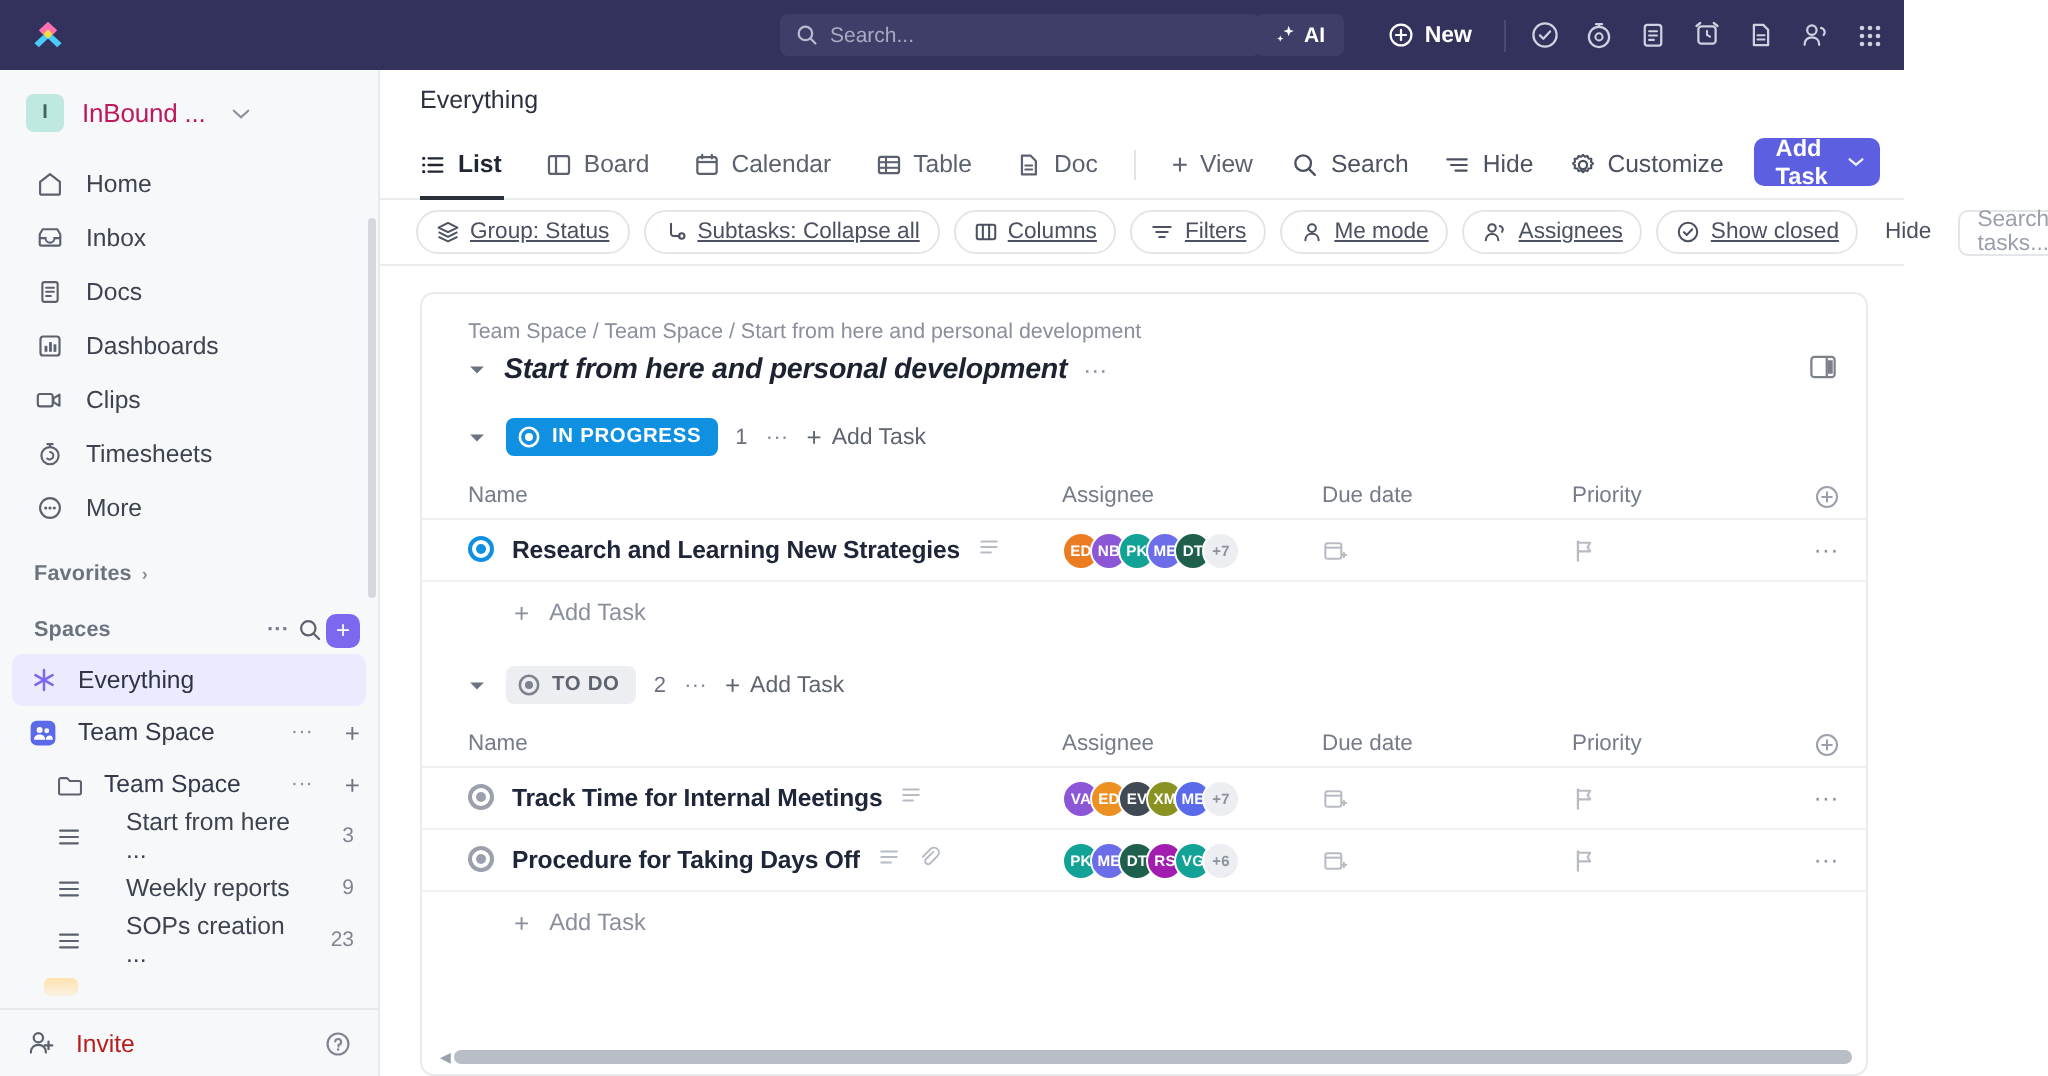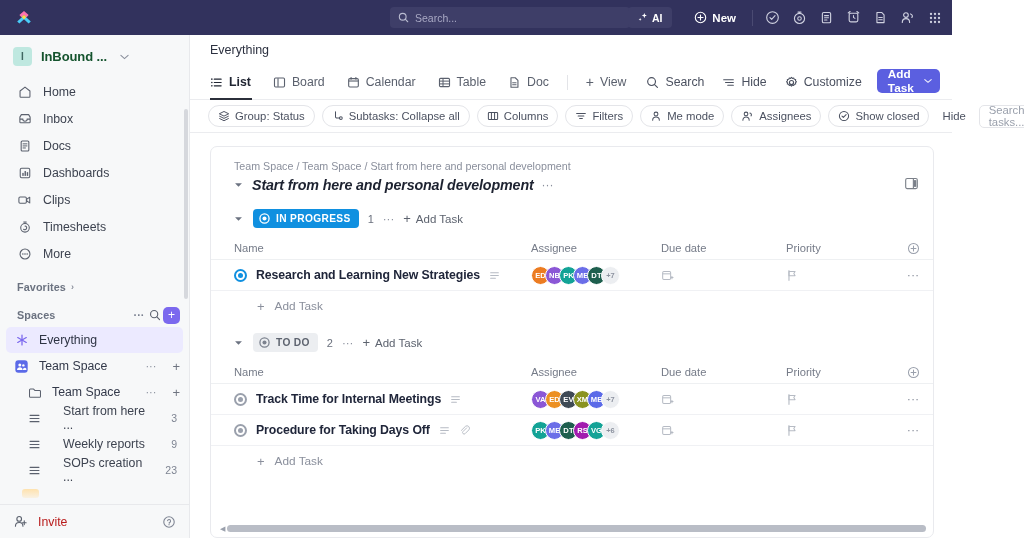--- a/index.html
+++ b/index.html
@@ -48,21 +48,21 @@
     width: 190px; flex: 0 0 190px; background: #f7f8f9;
     border-right: 1px solid #e8e9ec; display: flex; flex-direction: column;
     position: relative;
   }
   .ws-row { display: flex; align-items: center; gap: 9px; padding: 12px 10px 10px 13px; }
   .ws-avatar {
     width: 19px; height: 19px; border-radius: 4px; background: #bfe8e0;
     color: #3f6661; font-size: 10px; display: flex; align-items: center;
     justify-content: center; font-weight: 600;
   }
-  .ws-name { font-size: 13px; color: #14532d; font-weight: 700; letter-spacing: -.1px; }
+  .ws-name { font-size: 13px; color: #be185d; font-weight: 400; letter-spacing: -.1px; }
   .ws-caret { color: #8a8f9c; font-size: 9px; margin-left: 4px; }
 
   .nav-list { padding: 2px 0 0 0; }
   .nav-item {
     display: flex; align-items: center; gap: 11px; height: 27px;
     padding-left: 17px; color: #3d4350; font-size: 12.3px;
   }
   .nav-item .ic { width: 15px; display: flex; align-items: center; justify-content: center; }
 
   .sec-head {
@@ -147,21 +147,21 @@
   }
   .add-task-btn .cv { font-size: 9px; opacity: .9; }
 
   .filter-bar {
     height: 33px; border-bottom: 1px solid #ebecef; display: flex;
     align-items: center; padding: 0 10px 0 18px; gap: 7px;
   }
   .chip {
     display: flex; align-items: center; gap: 5px; border: 1px solid #e4e5e9;
     border-radius: 13px; height: 22px; padding: 0 9px; font-size: 11.3px;
-    color: #4b5160; background: #fff; white-space: nowrap;
+    color: #4b5160; background: #fff; white-space: nowrap; text-decoration: underline;
   }
   .plainbtn { font-size: 11.3px; color: #4b5160; padding: 0 6px; }
   .task-search {
     margin-left: auto; width: 160px; height: 23px; border: 1px solid #e4e5e9;
     border-radius: 5px; display: flex; align-items: center; padding: 0 9px;
     background: #fff;
   }
   .task-search .ph { font-size: 11.3px; color: #9aa0ac; }
 
   
@@ -202,21 +202,21 @@
   .c-name { flex: 0 0 297px; }
   .c-assignee { flex: 0 0 130px; }
   .c-due { flex: 0 0 125px; }
   .c-pri { flex: 1; }
   .c-plus { flex: 0 0 40px; display: flex; justify-content: center; }
 
   .trow {
     display: flex; align-items: center; height: 31px; padding-left: 23px;
     border-bottom: 1px solid #f0f1f4;
   }
-  .trow .c-name { display: flex; align-items: center; gap: 9px; }
+  .trow .c-name { display: flex; align-items: flex-start; gap: 9px; }
   .tname { font-size: 12.3px; color: #20263a; font-weight: 700; letter-spacing: -.1px; }
   .status-dot {
     width: 13px; height: 13px; border-radius: 50%; border: 2.2px solid #9aa0ac;
     display: flex; align-items: center; justify-content: center; flex: 0 0 13px;
   }
   .status-dot i { width: 5px; height: 5px; border-radius: 50%; background: #9aa0ac; display: block; }
   .status-dot.blue { border-color: #1090e0; }
   .status-dot.blue i { background: #1090e0; }
 
   .avatars { display: flex; align-items: center; }

